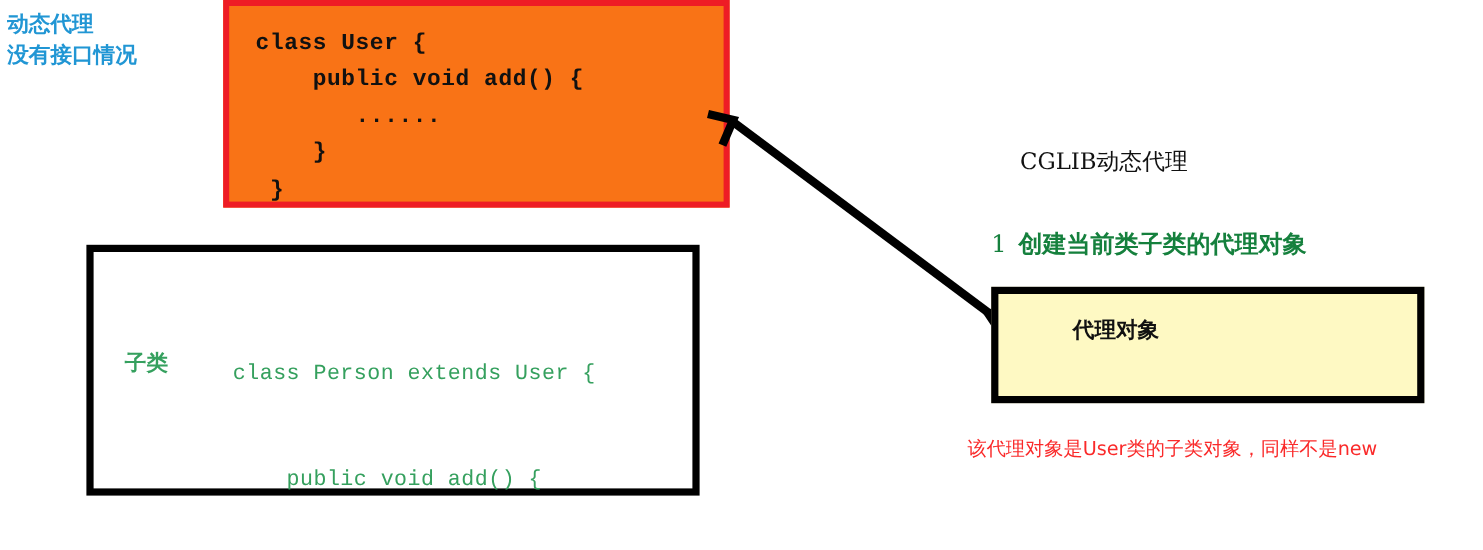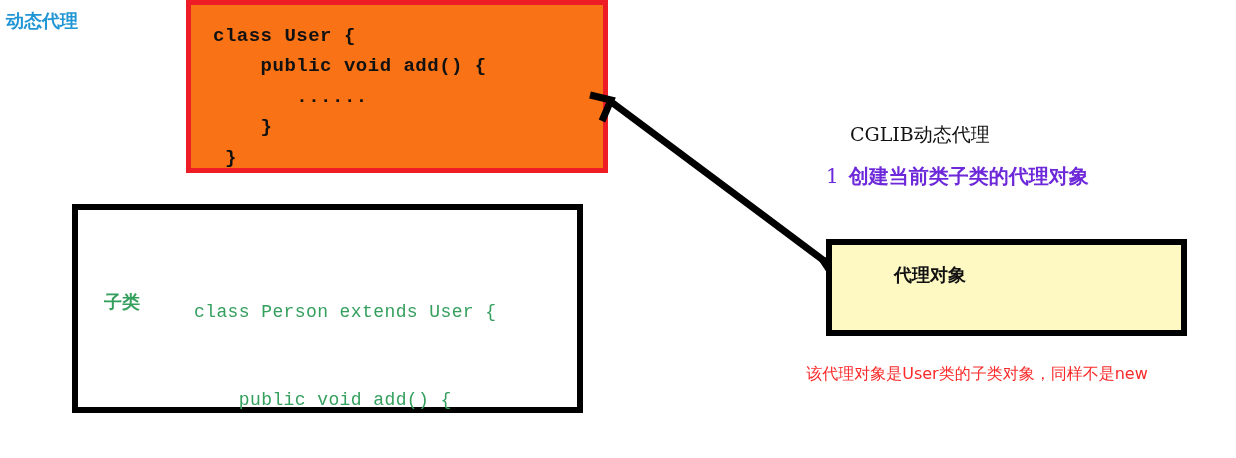--- a/index.html
+++ b/index.html
@@ -106,22 +106,22 @@
     top: 122px;
     color: #111111;
     font-family: "DejaVu Serif", serif;
     font-weight: normal;
     font-size: 19px;
     white-space: nowrap;
   }
   #step-one {
     position: absolute;
     left: 826px;
-    top: 163px;
-    color: #6d28d9;
+    top: 190px;
+    color: #15803d;
     font-family: "DejaVu Serif", serif;
     font-weight: bold;
     font-size: 20px;
     white-space: nowrap;
   }
   #step-one .step-num {
     font-family: "DejaVu Serif", serif;
     font-weight: normal;
     margin-right: 10px;
   }
@@ -161,20 +161,21 @@
   }
   #red-note div { margin: 0; white-space: nowrap; text-align: center; }
 </style>
 </head>
 <body>
 
 <div id="canvas">
 
   <div id="blue-note">
     <div>动态代理</div>
+    <div>没有接口情况</div>
   </div>
 
   <div id="user-class-box">
     <pre id="user-class-code">class User {
     public void add() {
        ......
     }
  }</pre>
   </div>
 

